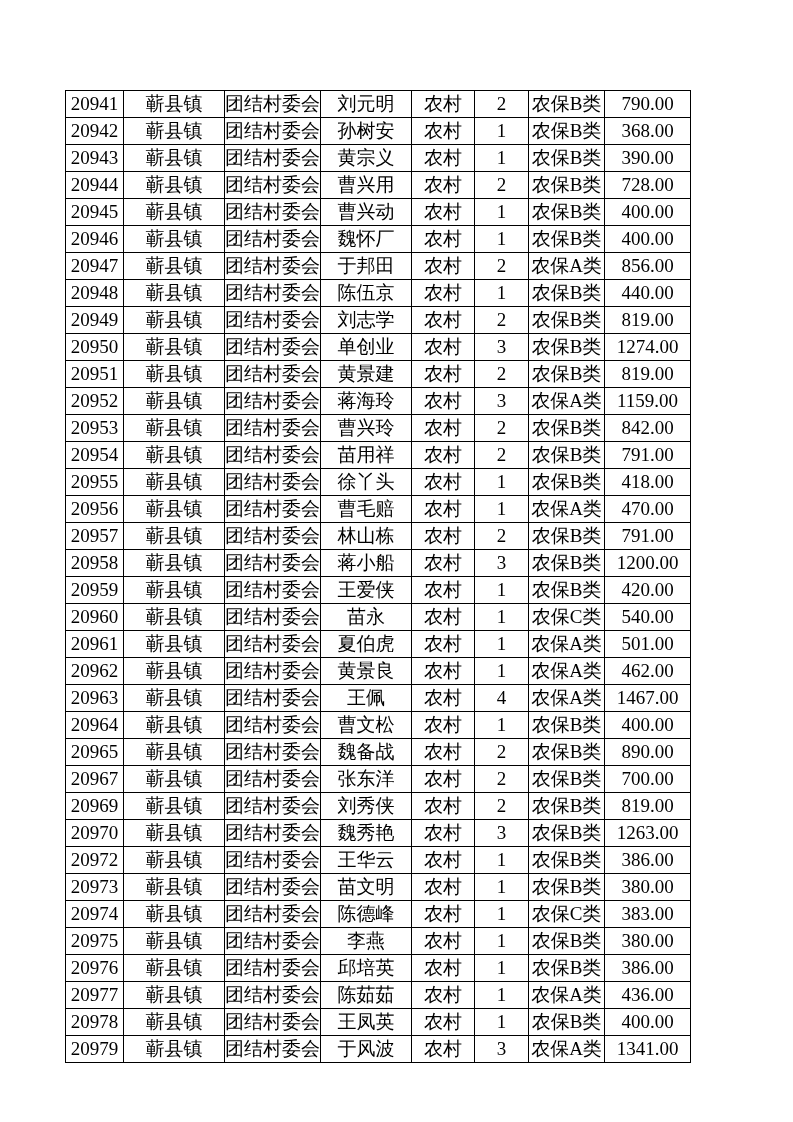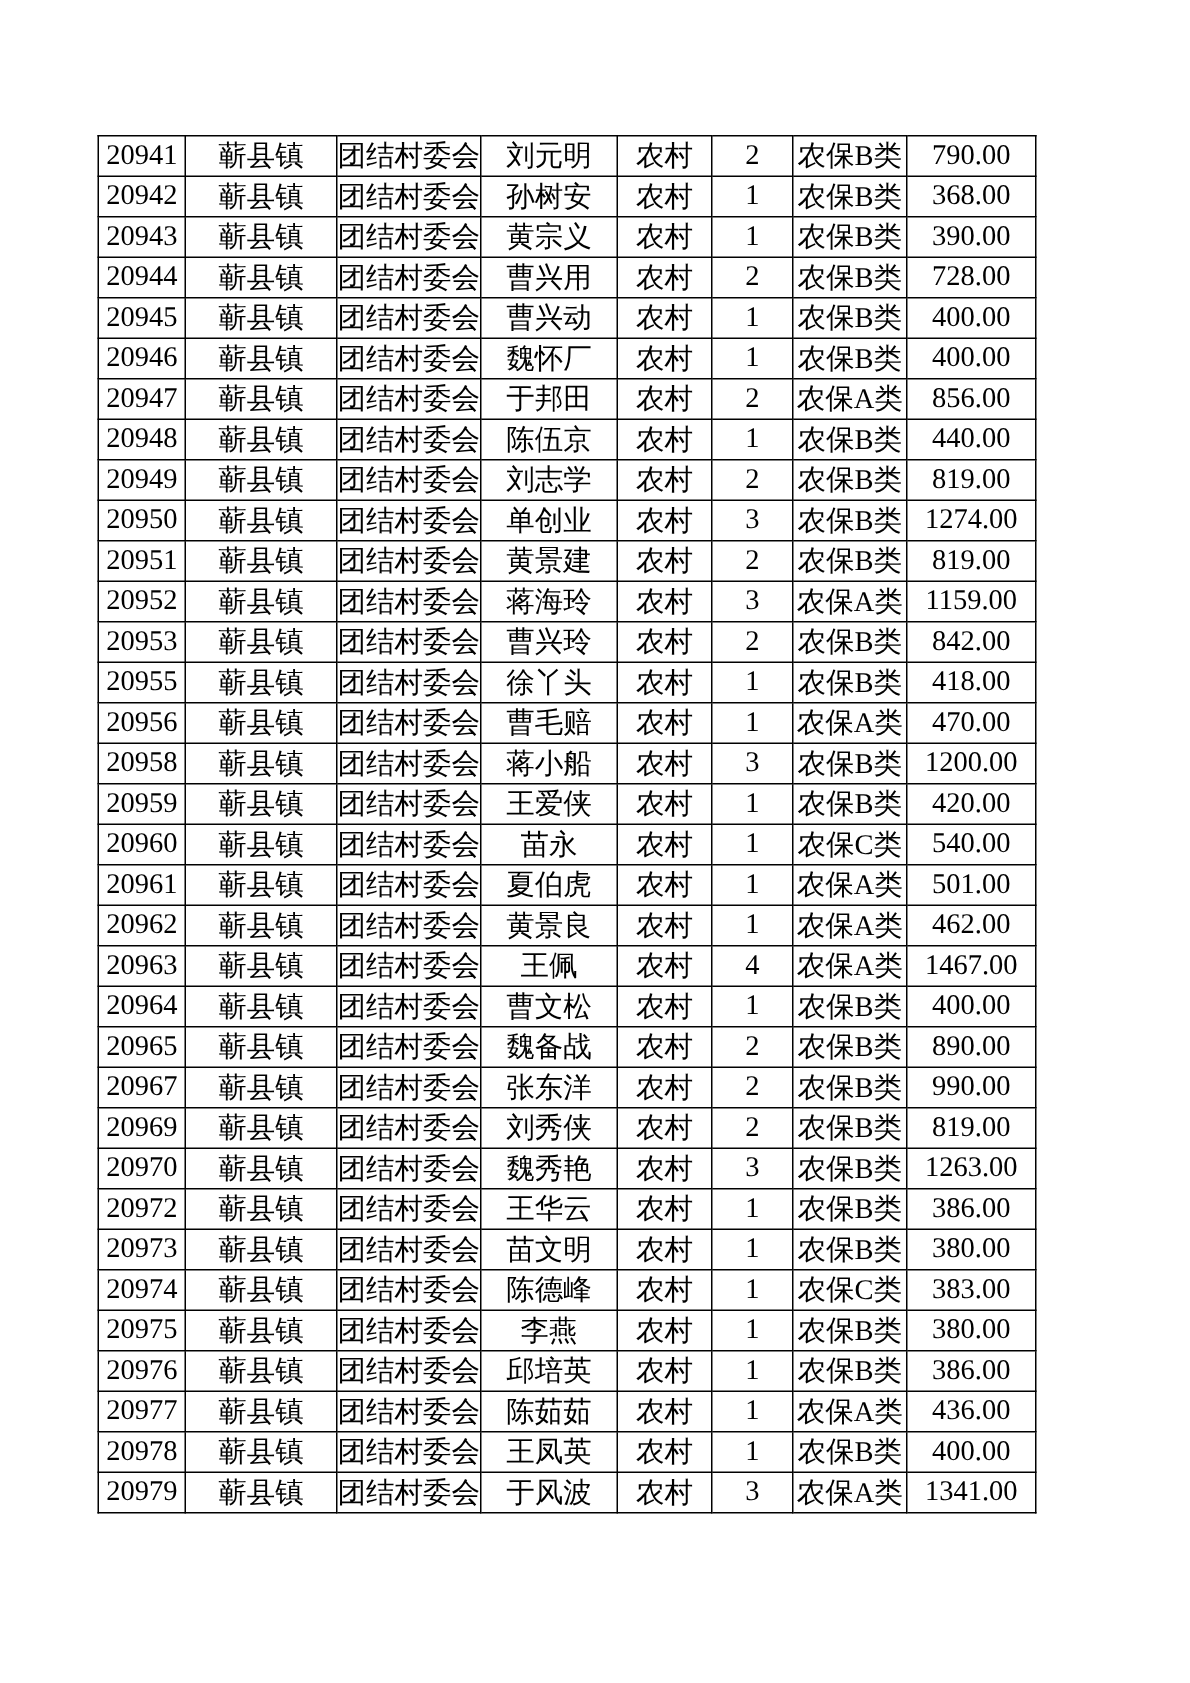--- a/index.html
+++ b/index.html
@@ -174,38 +174,58 @@
           <td class="col-id">20953</td>
           <td class="col-town">蕲县镇</td>
           <td class="col-village">团结村委会</td>
           <td class="col-person">曹兴玲</td>
           <td class="col-area">农村</td>
           <td class="col-count">2</td>
           <td class="col-category">农保B类</td>
           <td class="col-amount">842.00</td>
         </tr>
         <tr>
+          <td class="col-id">20954</td>
+          <td class="col-town">蕲县镇</td>
+          <td class="col-village">团结村委会</td>
+          <td class="col-person">苗用祥</td>
+          <td class="col-area">农村</td>
+          <td class="col-count">2</td>
+          <td class="col-category">农保B类</td>
+          <td class="col-amount">791.00</td>
+        </tr>
+        <tr>
           <td class="col-id">20955</td>
           <td class="col-town">蕲县镇</td>
           <td class="col-village">团结村委会</td>
           <td class="col-person">徐丫头</td>
           <td class="col-area">农村</td>
           <td class="col-count">1</td>
           <td class="col-category">农保B类</td>
           <td class="col-amount">418.00</td>
         </tr>
         <tr>
           <td class="col-id">20956</td>
           <td class="col-town">蕲县镇</td>
           <td class="col-village">团结村委会</td>
           <td class="col-person">曹毛赔</td>
           <td class="col-area">农村</td>
           <td class="col-count">1</td>
           <td class="col-category">农保A类</td>
           <td class="col-amount">470.00</td>
+        </tr>
+        <tr>
+          <td class="col-id">20957</td>
+          <td class="col-town">蕲县镇</td>
+          <td class="col-village">团结村委会</td>
+          <td class="col-person">林山栋</td>
+          <td class="col-area">农村</td>
+          <td class="col-count">2</td>
+          <td class="col-category">农保B类</td>
+          <td class="col-amount">791.00</td>
         </tr>
         <tr>
           <td class="col-id">20958</td>
           <td class="col-town">蕲县镇</td>
           <td class="col-village">团结村委会</td>
           <td class="col-person">蒋小船</td>
           <td class="col-area">农村</td>
           <td class="col-count">3</td>
           <td class="col-category">农保B类</td>
           <td class="col-amount">1200.00</td>
@@ -281,21 +301,21 @@
           <td class="col-amount">890.00</td>
         </tr>
         <tr>
           <td class="col-id">20967</td>
           <td class="col-town">蕲县镇</td>
           <td class="col-village">团结村委会</td>
           <td class="col-person">张东洋</td>
           <td class="col-area">农村</td>
           <td class="col-count">2</td>
           <td class="col-category">农保B类</td>
-          <td class="col-amount">990.00</td>
+          <td class="col-amount">700.00</td>
         </tr>
         <tr>
           <td class="col-id">20969</td>
           <td class="col-town">蕲县镇</td>
           <td class="col-village">团结村委会</td>
           <td class="col-person">刘秀侠</td>
           <td class="col-area">农村</td>
           <td class="col-count">2</td>
           <td class="col-category">农保B类</td>
           <td class="col-amount">819.00</td>

